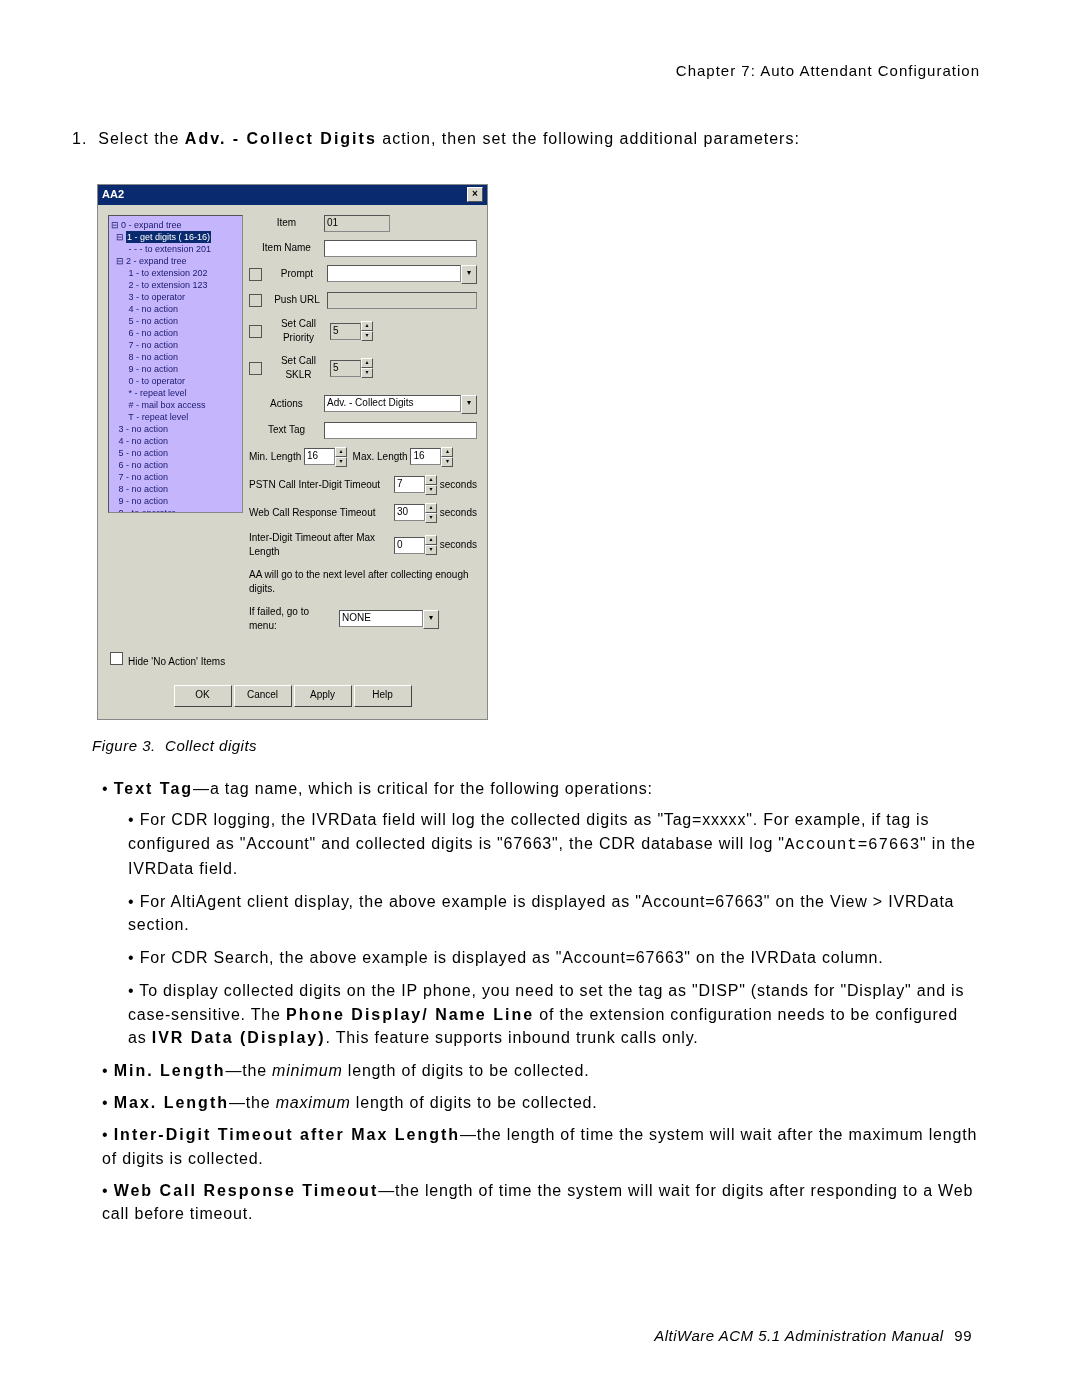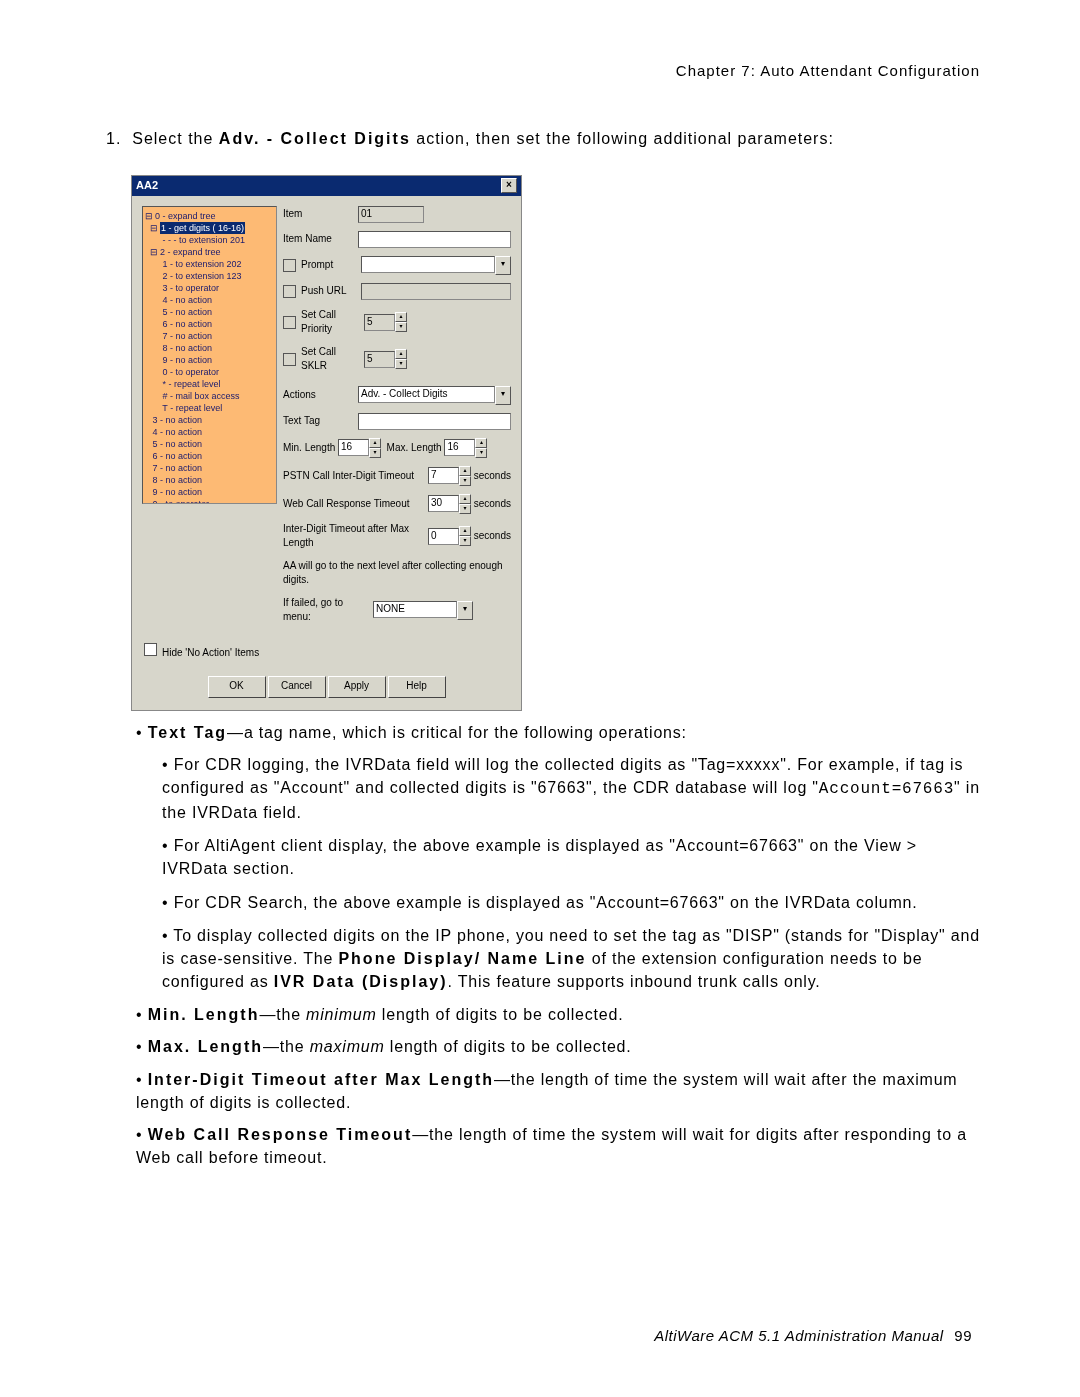--- a/index.html
+++ b/index.html
@@ -7,21 +7,21 @@
     padding: 0;
     background: #fff;
     font-family: Verdana, Arial, sans-serif;
     color: #000;
   }
   .page {
     width: 1080px;
     height: 1397px;
     position: relative;
     box-sizing: border-box;
-    padding: 60px 100px 40px 106px;
+    padding: 60px 100px 40px 72px;
     font-size: 16px;
     line-height: 1.45;
   }
   .chap {
     text-align: right;
     letter-spacing: 1px;
     font-size: 15px;
     margin-bottom: 45px;
   }
   .subhead {
@@ -31,21 +31,21 @@
     margin: 0 0 10px 0;
   }
   .step {
     margin: 0 0 10px 20px;
     text-indent: -20px;
     letter-spacing: 1px;
   }
   .step .w { letter-spacing: 2px; font-weight: bold; }
 
   
-  .figwrap { margin: 25px 0 10px 25px; }
+  .figwrap { margin: 34px 0 10px 25px; }
   .dlg {
     width: 389px;
     background: #d7d6cb;
     border: 1px solid #888;
     font-family: "Tahoma", Verdana, sans-serif;
     font-size: 10px;
     color: #000;
   }
   .titlebar {
     background: #0a2a70;
@@ -68,40 +68,40 @@
     border-right-color:#555; border-bottom-color:#555;
   }
   .dlgbody {
     display: flex;
     padding: 10px;
     gap: 6px;
   }
   .treebox {
     width: 140px;
     height: 290px;
-    background: #fdba74;
+    background: #c4b5fd;
     border: 1px solid #888;
     border-top-color:#555; border-left-color:#555;
     font-size: 9px;
     line-height: 12px;
     padding: 3px 2px;
     overflow: hidden;
     color: #1a1a6e;
   }
   .treebox .n { white-space: pre; }
   .treebox .sel {
     background: #0a2a70; color: #fff;
     display: inline-block; padding: 0 1px;
   }
   .form {
     flex: 1;
     font-size: 10px;
   }
   .frow { display: flex; align-items: center; margin-bottom: 8px; }
-  .flabel { width: 75px; }
+  .flabel { width: 75px; text-align: center; }
   .inp {
     background: #fff;
     border: 1px solid #888;
     border-top-color:#555; border-left-color:#555;
     height: 15px;
     font-size: 10px;
     padding: 0 2px;
   }
   .inp.wide { flex:1; }
   .inp.small { width: 25px; text-align:left; }
@@ -321,20 +321,23 @@
     <div class="hiderow"><span class="chk" style="background:#fff"></span><span>Hide 'No Action' Items</span></div>
     <div class="btnrow">
       <div class="wbtn">OK</div>
       <div class="wbtn">Cancel</div>
       <div class="wbtn">Apply</div>
       <div class="wbtn">Help</div>
     </div>
   </div>
 </div>
 
+<div class="caption">
+  <em>Figure 3.</em>&nbsp;&nbsp;<em>Collect digits</em>
+</div>
 
 <ul class="bullets">
   <li><span class="term">Text Tag</span><span>—a tag name, which is critical for the following operations:</span>
     <ul class="sub">
       <li><span>For CDR logging, the IVRData field will log the collected digits as "Tag=xxxxx". For example, if tag is configured as "Account" and collected digits is "67663", the CDR database will log "</span><span class="mono">Account=67663</span><span>" in the IVRData field.</span></li>
       <li>For AltiAgent client display, the above example is displayed as "Account=67663" on the View &gt; IVRData section.</li>
       <li>For CDR Search, the above example is displayed as "Account=67663" on the IVRData column.</li>
       <li><span>To display collected digits on the IP phone, you need to set the tag as "DISP" (stands for "Display" and is case-sensitive. The </span><span class="term">Phone Display/ Name Line</span><span> of the extension configuration needs to be configured as </span><span class="term">IVR Data (Display)</span><span>. This feature supports inbound trunk calls only.</span></li>
     </ul>
   </li>

